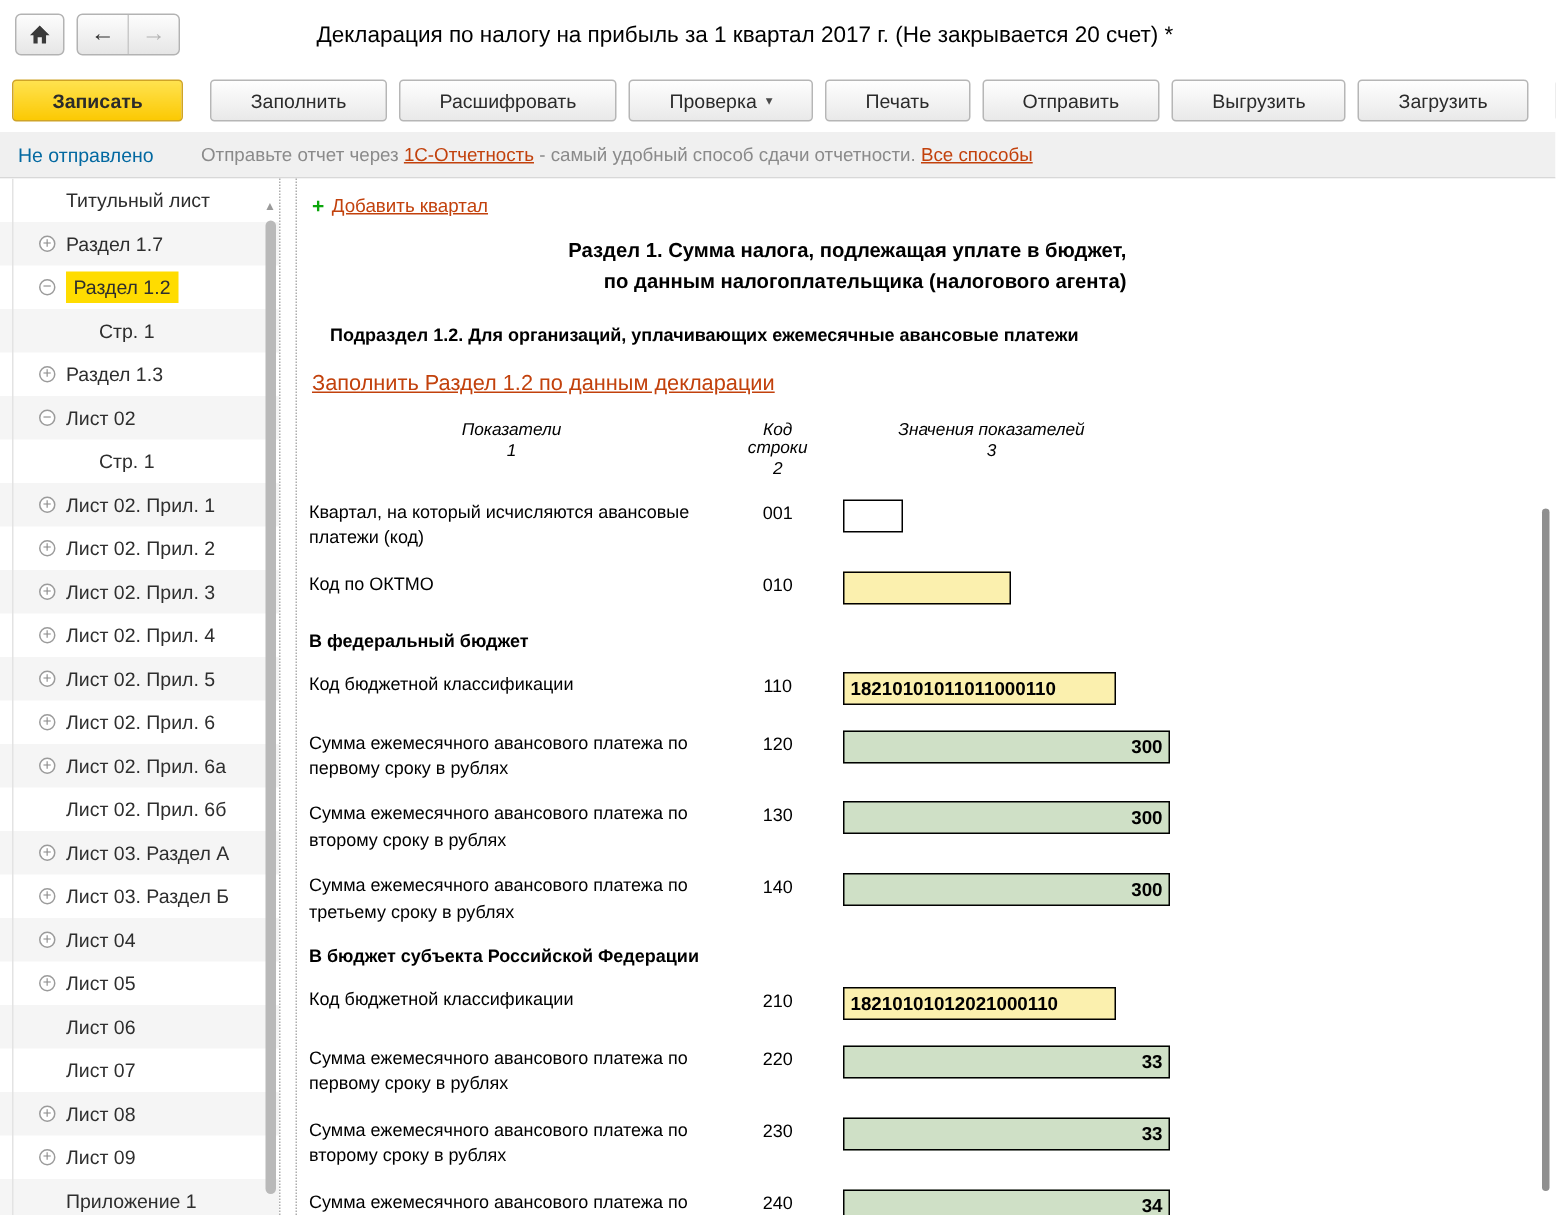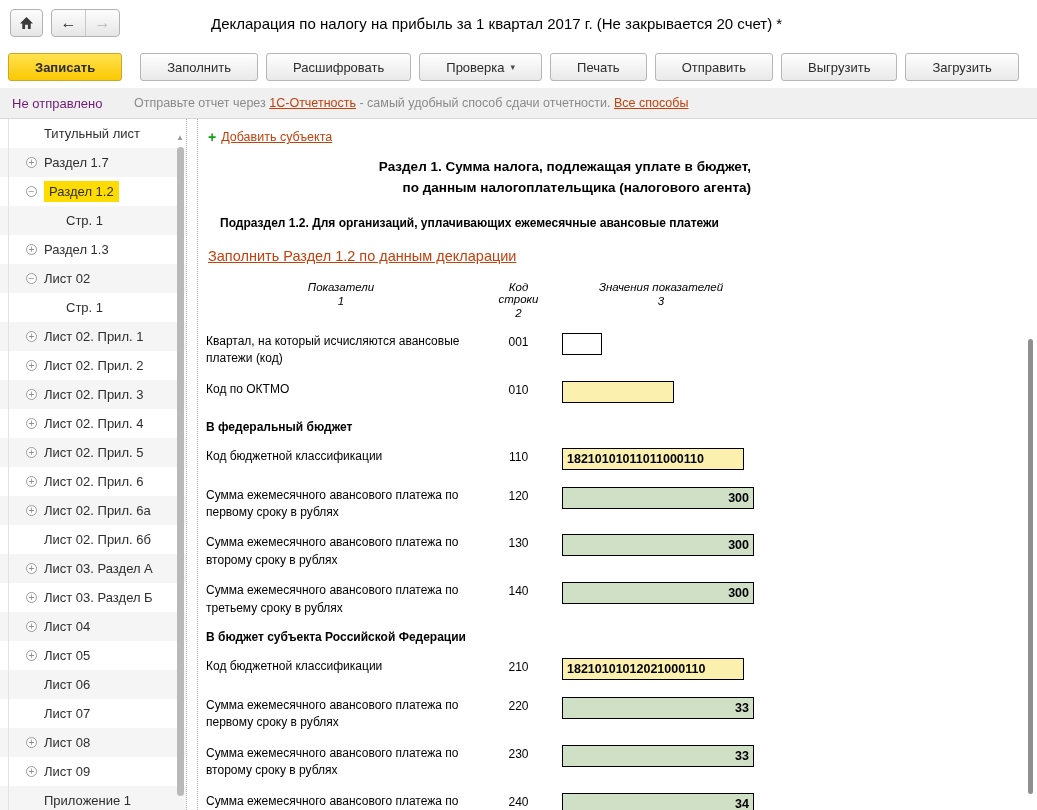--- a/index.html
+++ b/index.html
@@ -21,21 +21,21 @@
   .toolbar{height:42px;display:flex;align-items:center;padding-left:8px;gap:8px;box-sizing:border-box;background:#fff;}
   .tb-btn{height:28px;padding:0 26px;border:1px solid #b6b6b6;border-radius:3px;background:linear-gradient(#fefefe,#e9e9e9);
     font-size:13px;color:#2b2b2b;display:inline-flex;align-items:center;gap:6px;box-sizing:border-box;cursor:pointer;white-space:nowrap;font-family:inherit;}
   .tb-btn.primary{background:linear-gradient(#ffe24f,#fbc903);border-color:#cfa427;font-weight:bold;margin-right:10px;}
   .tb-btn.attach{padding:0 10px;margin-left:10px;}
   .caret{font-size:9px;color:#4a4a4a;line-height:1;}
   .tb-btn.more{margin-left:auto;color:#33334d;}
   .tb-btn.partial{width:30px;margin-right:-18px;flex:none;}
   
   .statusbar{height:31px;background:#f0f0f0;border-bottom:1px solid #d8d8d8;display:flex;align-items:center;box-sizing:border-box;}
-  .status-label{width:122px;padding-left:12px;font-size:13px;color:#701a75;flex:none;}
+  .status-label{width:122px;padding-left:12px;font-size:13px;color:#0369a1;flex:none;}
   .status-hint{font-size:12.5px;color:#8a8a8a;white-space:nowrap;}
   a.lnk{color:#c2410c;text-decoration:underline;cursor:pointer;}
   
   .content{display:flex;height:691px;}
   .sidebar{width:186px;position:relative;overflow:hidden;font-size:13px;color:#2e2e2e;flex:none;background:#fff;}
   .sidebar::before{content:"";position:absolute;left:8px;top:0;bottom:0;width:1px;background:#e3e3e3;}
   .tree-row{height:29px;display:flex;align-items:center;padding-left:26px;box-sizing:border-box;cursor:pointer;}
   .tree-row.alt{background:#f5f5f5;}
   .tree-row.child{padding-left:48px;}
   .expander{width:11px;height:11px;border:1px solid #9b9b9b;border-radius:50%;color:#8b8b8b;font-size:10px;line-height:9px;
@@ -61,21 +61,21 @@
   .rows{margin-top:14px;}
   .f-row{display:grid;grid-template-columns:285px 55px 1fr;align-items:start;margin-bottom:13px;min-height:26px;}
   .f-label{font-size:12px;line-height:1.45;padding-right:12px;}
   .f-code{font-size:12px;text-align:center;padding-top:2px;}
   .f-value{padding-left:16px;}
   .f-heading{font-weight:bold;font-size:12px;margin:6px 0 14px 0;}
   .box{box-sizing:border-box;border:1px solid #000;height:22px;display:flex;align-items:center;font-size:12.5px;cursor:text;background:#fff;}
   .box-small{width:40px;}
   .box-yellow-med{width:112px;background:#fbf0ae;}
   .box-yellow{width:182px;background:#fbf0ae;font-weight:bold;padding:0 4px;}
-  .box-green{width:192px;background:#cfe0c6;font-weight:bold;padding:0 4px;justify-content:flex-end;}
+  .box-green{width:218px;background:#cfe0c6;font-weight:bold;padding:0 4px;justify-content:flex-end;}
   .main-thumb{position:absolute;right:4px;top:220px;height:455px;width:5px;background:#8f8f8f;border-radius:3px;cursor:pointer;}
 </style>
 </head>
 <body>
 
 <div class="titlebar">
   <div class="chrome-btn btn-home">
     <svg width="15" height="14" viewBox="0 0 16 15">
       <path d="M8 1 L15 8 H12.5 V14 H9.5 V9.5 H6.5 V14 H3.5 V8 H1 Z" fill="#3a3a3a"></path>
     </svg>
@@ -239,21 +239,21 @@
       </div>
     <div class="sb-arrow">▲</div>
     <div class="sb-thumb"></div>
   </div>
 
   <div class="splitter"></div>
 
   <div class="main">
     <div class="add-page">
       <span class="plus-icon">+</span>
-      <a class="lnk">Добавить субъекта</a>
+      <a class="lnk">Добавить квартал</a>
     </div>
 
     <div class="form-title">
       <div>Раздел 1. Сумма налога, подлежащая уплате в бюджет,</div>
       <div>по данным налогоплательщика (налогового агента)</div>
     </div>
 
     <div class="form-subtitle">Подраздел 1.2. Для организаций, уплачивающих ежемесячные авансовые платежи</div>
 
     <a class="lnk fill-link">Заполнить Раздел 1.2 по данным декларации</a>

